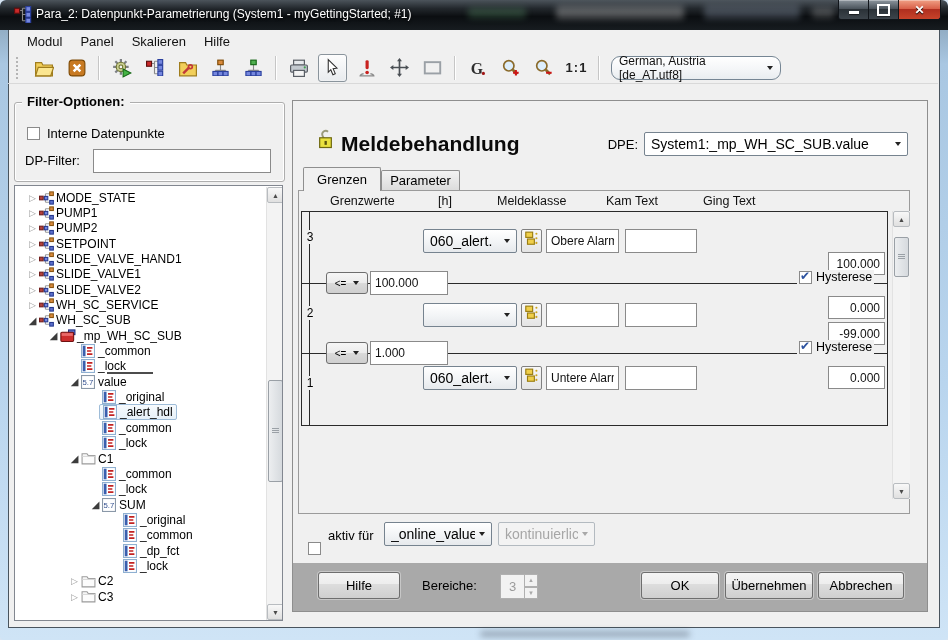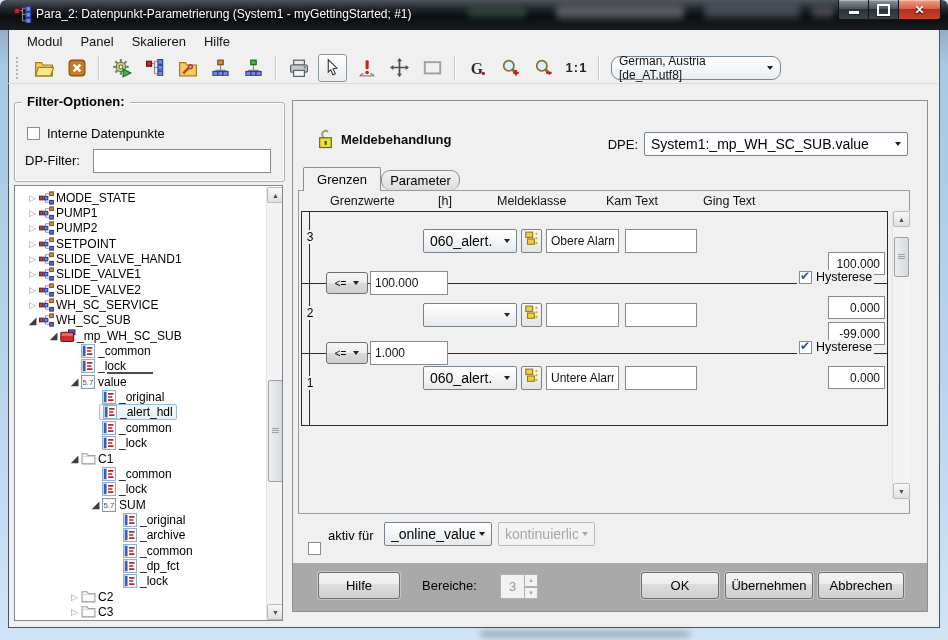--- a/index.html
+++ b/index.html
@@ -62,33 +62,33 @@
   
   .sbar{background:#f3f3f3;border-left:1px solid #e2e2e2;}
   .sbtn{position:absolute;left:0;width:100%;height:16px;background:linear-gradient(180deg,#f8f8f8,#e0e0e0);
         border:1px solid #b8bcc0;border-radius:2px;box-sizing:border-box;display:flex;align-items:center;justify-content:center;
         font-size:7px;color:#4a4a4a;}
   .sthumb{position:absolute;left:1px;background:linear-gradient(90deg,#eceef0,#d6dade);border:1px solid #9aa0a6;border-radius:2px;box-sizing:border-box;}
   .sthumb::after{content:"";position:absolute;left:3px;right:3px;top:50%;height:5px;margin-top:-3px;
         background:repeating-linear-gradient(180deg,#9aa0a6 0,#9aa0a6 1px,transparent 1px,transparent 2px);}
   
   .rightpanel{left:292px;top:100px;width:636px;height:512px;border:1px solid #8e8e8e;background:#f0f0f0;box-sizing:border-box;}
-  .ptitle{font-size:13px;font-weight:bold;color:#0a0a0a;}
+  .ptitle{font-size:21px;font-weight:bold;color:#0a0a0a;}
   .dpelabel{font-size:13px;color:#000;}
   .combo{background:linear-gradient(180deg,#ffffff,#f2f4f6 55%,#e6e9ec);border:1px solid #76838f;border-radius:2px;
          box-sizing:border-box;display:flex;align-items:center;justify-content:space-between;padding:0 6px;font-size:14px;color:#000;}
   .combo.white{background:#fff;}
   .combo .cval{overflow:hidden;white-space:nowrap;}
   .darr{width:0;height:0;border-left:3.5px solid transparent;border-right:3.5px solid transparent;border-top:4px solid #222;flex:none;margin-left:4px;}
   .combo.disabled{color:#a6a6a6;border-color:#b3bac0;background:#f3f3f3;}
   .combo.disabled .darr{border-top-color:#a8a8a8;}
   .tab{box-sizing:border-box;border:1px solid #8e8e8e;border-bottom:none;display:flex;align-items:center;justify-content:center;
        font-size:13px;color:#000;border-radius:2px 2px 0 0;}
   .tab.active{background:#f0f0f0;z-index:3;}
-  .tab.inactive{background:linear-gradient(180deg,#f3f3f3,#dcdcdc);border-radius:9px;}
+  .tab.inactive{background:linear-gradient(180deg,#f3f3f3,#dcdcdc);}
   .tabframe{left:298px;top:190px;width:612px;height:324px;border:1px solid #9b9b9b;background:#f0f0f0;box-sizing:border-box;}
   .colhdr{font-size:12.5px;color:#111;white-space:nowrap;}
   .limitbox{left:301px;top:211px;width:587px;height:215px;border:1px solid #2a2a2a;box-sizing:border-box;}
   .hline{height:1px;background:#2a2a2a;}
   .vline{width:1px;background:#2a2a2a;}
   .rownum{width:14px;text-align:center;font-size:12px;color:#000;background:#f0f0f0;}
   .opcombo{width:42px;height:22px;background:linear-gradient(180deg,#f6f6f6,#ececec 50%,#dadada 51%,#cfcfcf);
      border:1px solid #6e6e6e;border-radius:3px;box-sizing:border-box;display:flex;align-items:center;justify-content:center;
      font-size:10px;color:#000;gap:3px;}
   .iconbtn{width:21px;height:24px;background:linear-gradient(180deg,#f8f8f8,#e4e4e4);border:1px solid #808archive0;border:1px solid #808080;
@@ -611,33 +611,20 @@
         <div class="trow" style="padding-left: 94px;">
           <span class="texp none"></span>
           <span style="display: inline-flex; align-items: center;">
             <span class="ticon">
               <svg width="14" height="14" viewBox="0 0 13 13">
                 <rect x="0.5" y="0.5" width="12" height="12" fill="#fff" stroke="#8fb0d1"></rect>
                 <rect x="1.6" y="1.6" width="2.6" height="9.8" fill="#3a5fae"></rect>
                 <path d="M5.6 3.6h5M5.6 6.5h4M5.6 9.4h5" stroke="#c22222" stroke-width="1.4"></path>
               </svg>
             </span>
-            <span>_archive</span>
-          </span>
-        </div>
-        <div class="trow" style="padding-left: 94px;">
-          <span class="texp none"></span>
-          <span style="display: inline-flex; align-items: center;">
-            <span class="ticon">
-              <svg width="14" height="14" viewBox="0 0 13 13">
-                <rect x="0.5" y="0.5" width="12" height="12" fill="#fff" stroke="#8fb0d1"></rect>
-                <rect x="1.6" y="1.6" width="2.6" height="9.8" fill="#3a5fae"></rect>
-                <path d="M5.6 3.6h5M5.6 6.5h4M5.6 9.4h5" stroke="#c22222" stroke-width="1.4"></path>
-              </svg>
-            </span>
             <span>_common</span>
           </span>
         </div>
         <div class="trow" style="padding-left: 94px;">
           <span class="texp none"></span>
           <span style="display: inline-flex; align-items: center;">
             <span class="ticon">
               <svg width="14" height="14" viewBox="0 0 13 13">
                 <rect x="0.5" y="0.5" width="12" height="12" fill="#fff" stroke="#8fb0d1"></rect>
                 <rect x="1.6" y="1.6" width="2.6" height="9.8" fill="#3a5fae"></rect>

